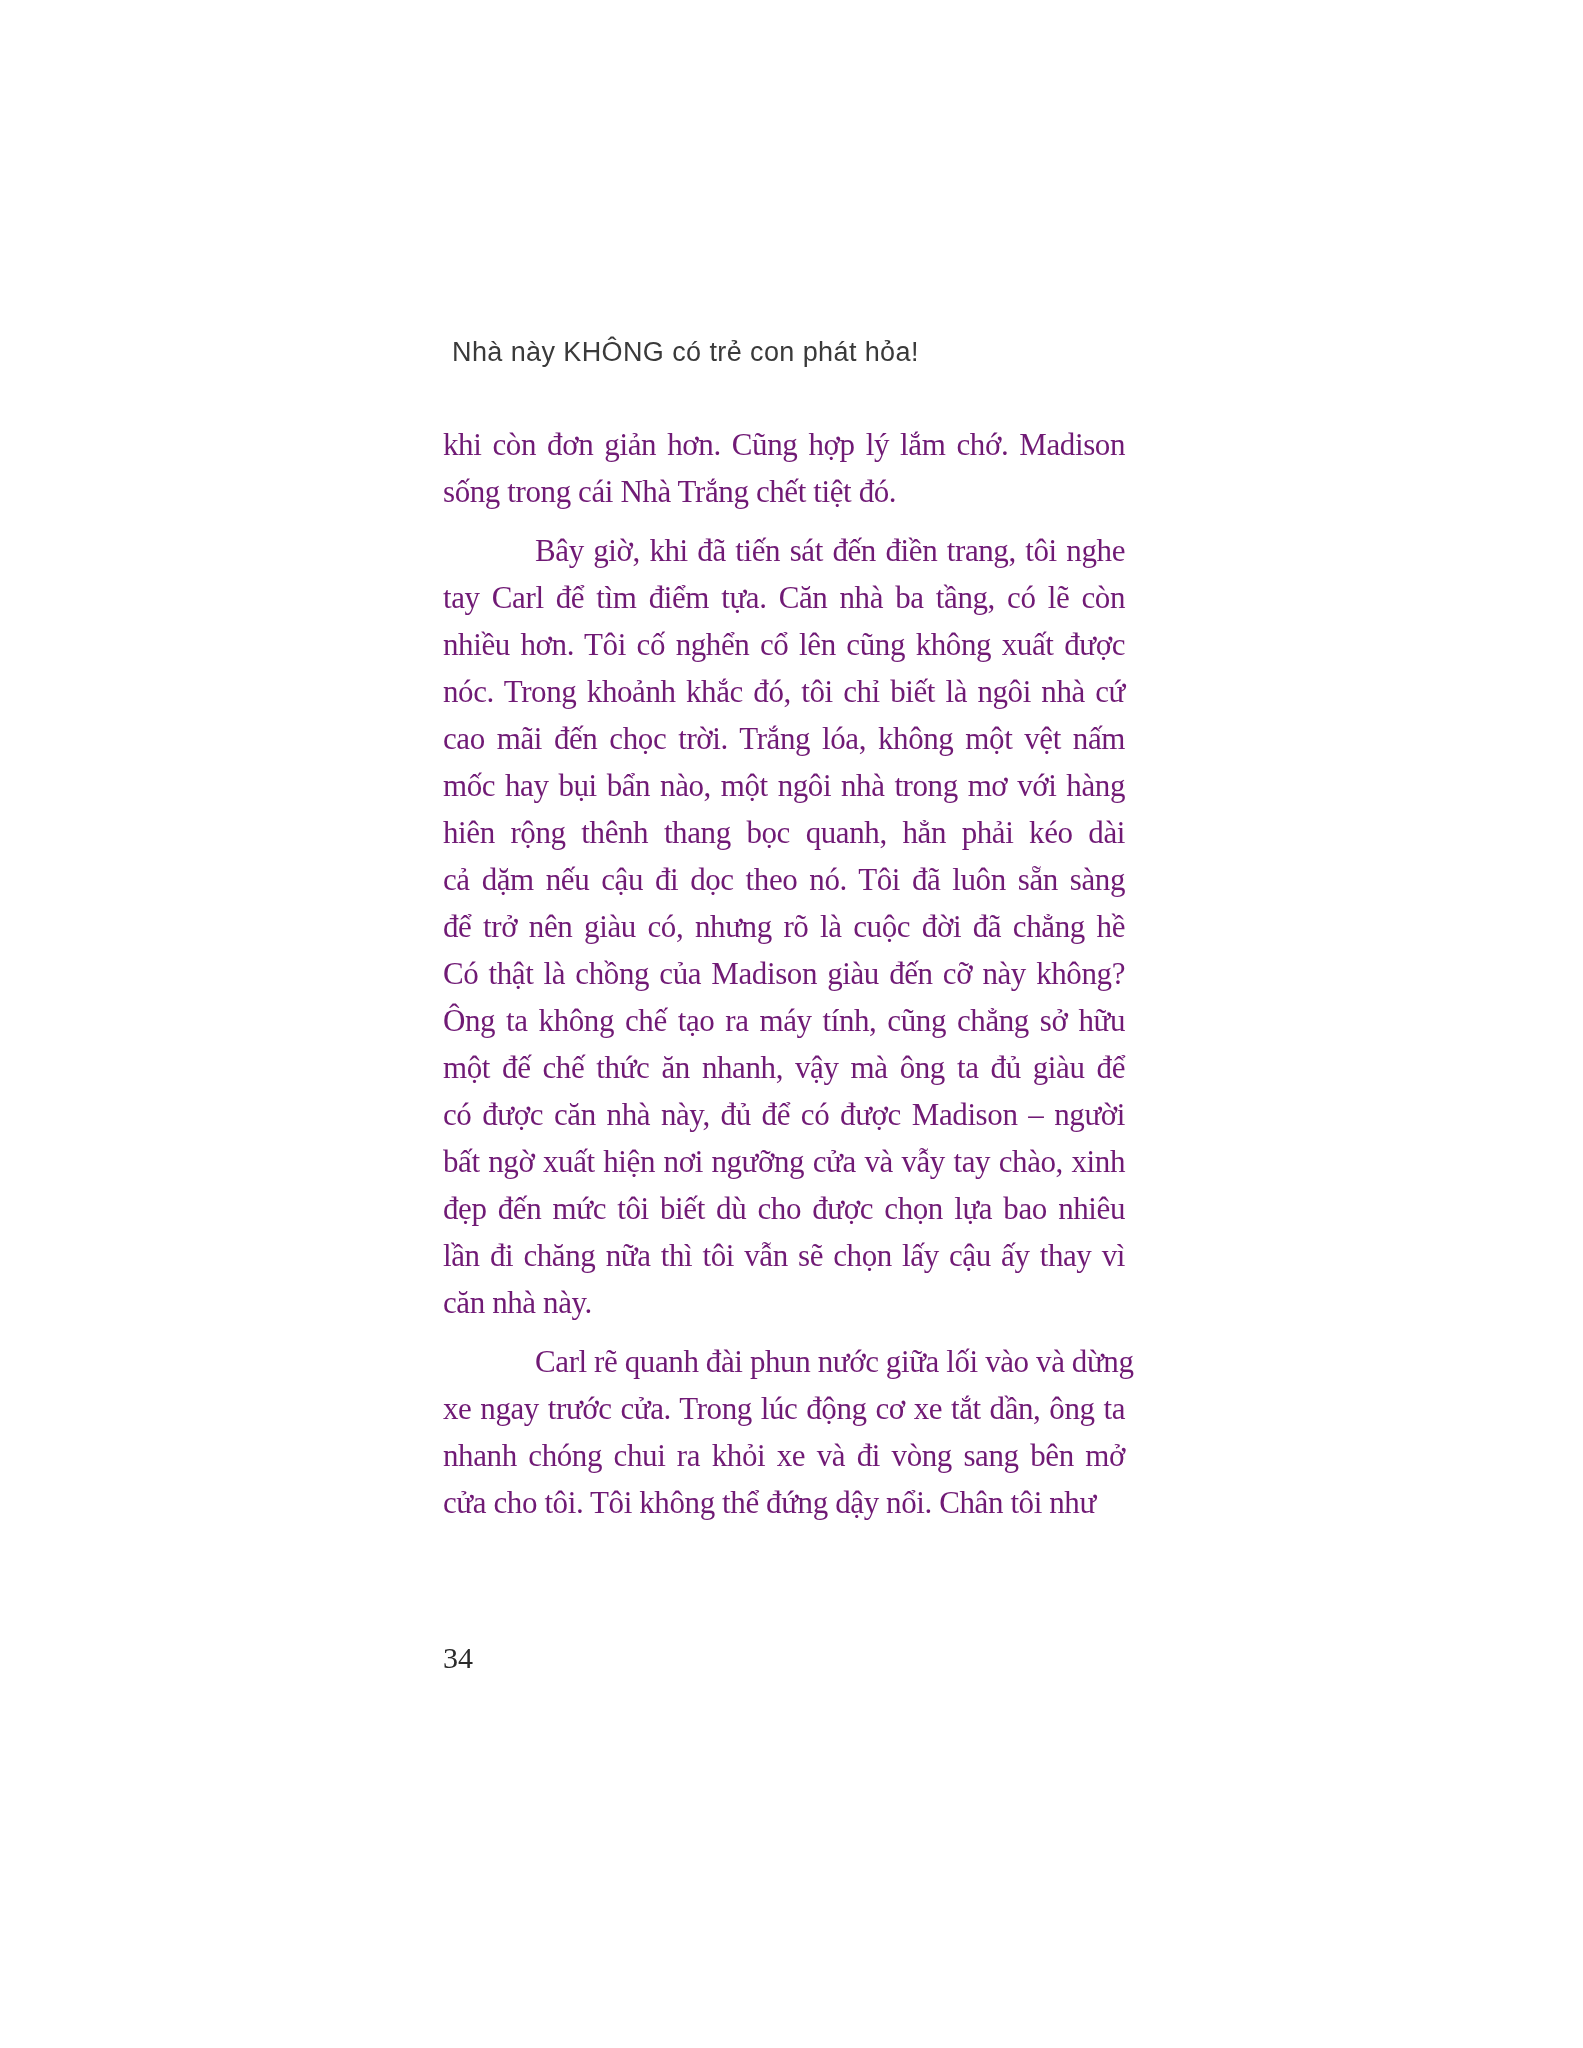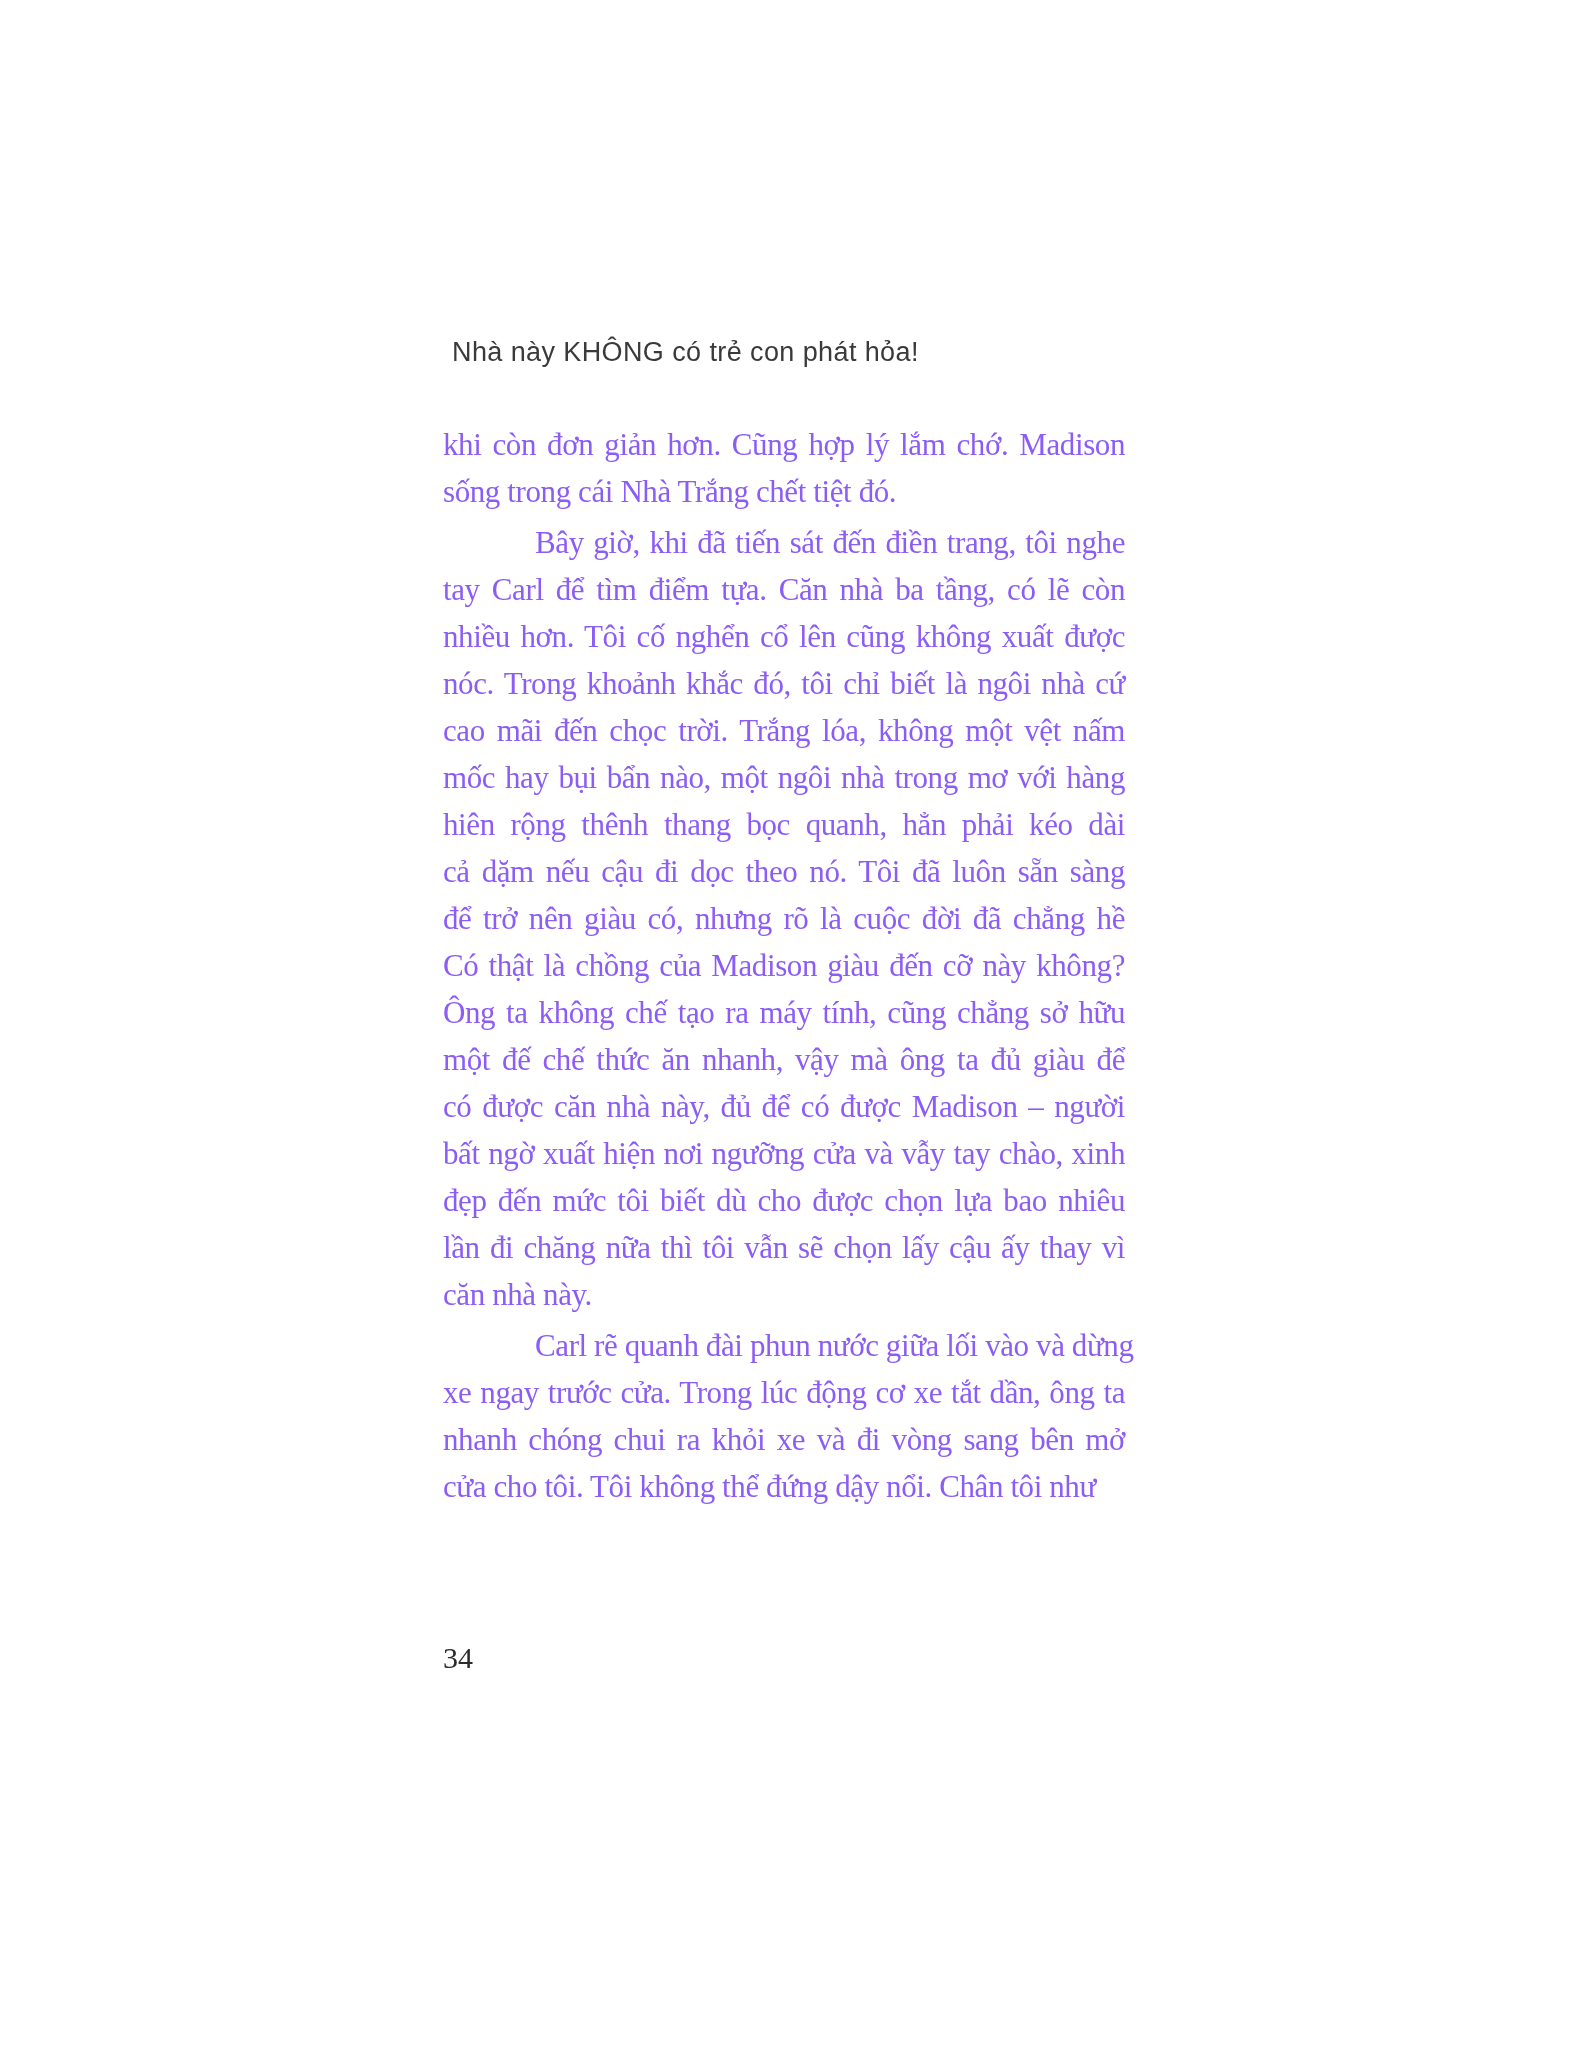--- a/index.html
+++ b/index.html
@@ -30,21 +30,21 @@
     left: 443px;
     top: 421px;
     width: 682px;
     font-family: "Liberation Serif", "DejaVu Serif", serif;
     font-size: 31px;
     line-height: 47px;
     letter-spacing: -0.4px;
     color: #1f1f1f;
   }
   .para { margin: 0; padding: 0; }
-  .para + .para { margin-top: 4px; }
+  .para + .para { margin-top: 12px; }
   .line {
     text-align: justify;
     text-align-last: justify;
     white-space: nowrap;
     height: 47px;
   }
   .line.last {
     text-align-last: left;
   }
   .para.indent .line.first {
@@ -59,21 +59,21 @@
     font-size: 30px;
     color: #2a2a2a;
   }
 </style>
 </head>
 <body>
 
 <div class="page" style="background: rgb(255, 255, 255);">
   <div class="running-header" style="color: rgb(58, 58, 58); text-align: right;">Nhà này KHÔNG có trẻ con phát hỏa!</div>
 
-  <main class="text-block" style="color: #8b5cf6;">
+  <main class="text-block" style="color: #701a75;">
       <div class="para">
         <div class="line first">khi còn đơn giản hơn. Cũng hợp lý lắm chớ. Madison</div>
         <div class="line last">sống trong cái Nhà Trắng chết tiệt đó.</div>
       </div>
       <div class="para indent">
         <div class="line first">Bây giờ, khi đã tiến sát đến điền trang, tôi nghe</div>
         <div class="line">tay Carl để tìm điểm tựa. Căn nhà ba tầng, có lẽ còn</div>
         <div class="line">nhiều hơn. Tôi cố nghển cổ lên cũng không xuất được</div>
         <div class="line">nóc. Trong khoảnh khắc đó, tôi chỉ biết là ngôi nhà cứ</div>
         <div class="line">cao mãi đến chọc trời. Trắng lóa, không một vệt nấm</div>

